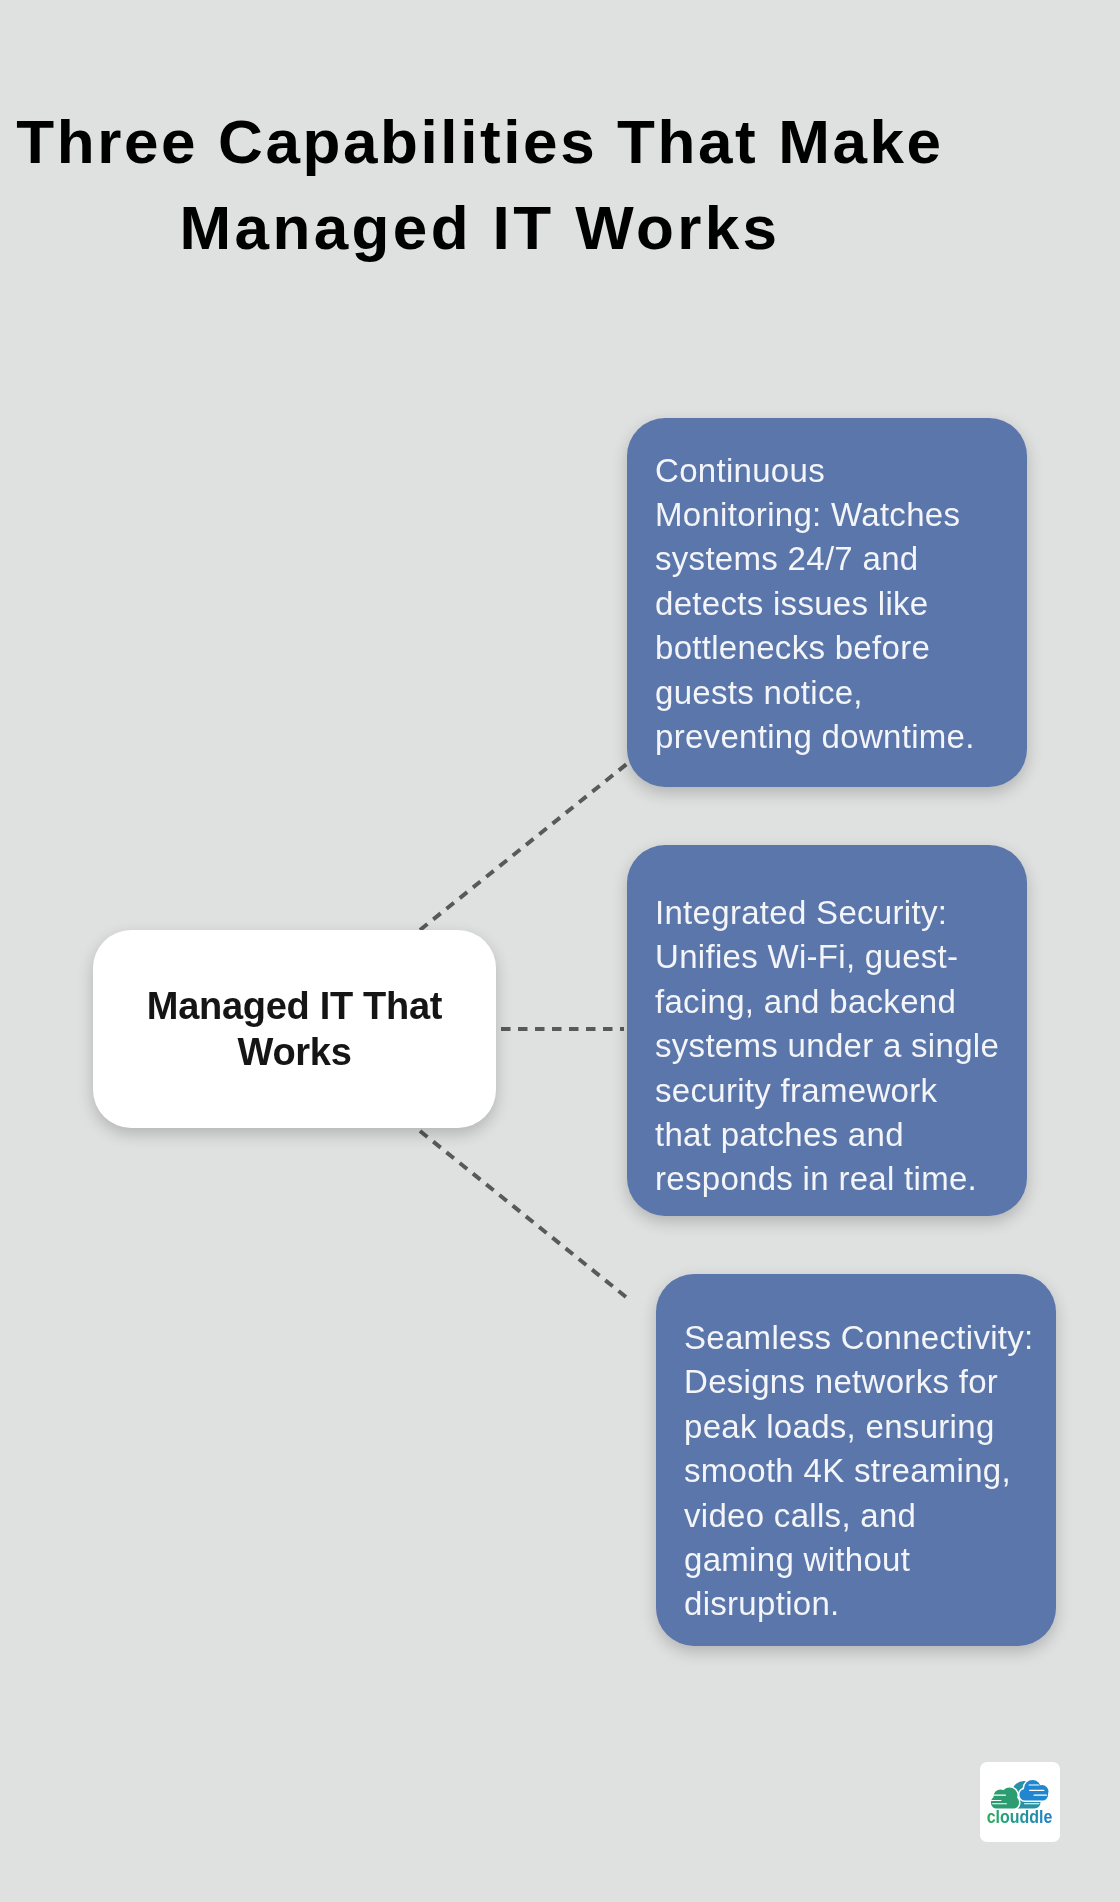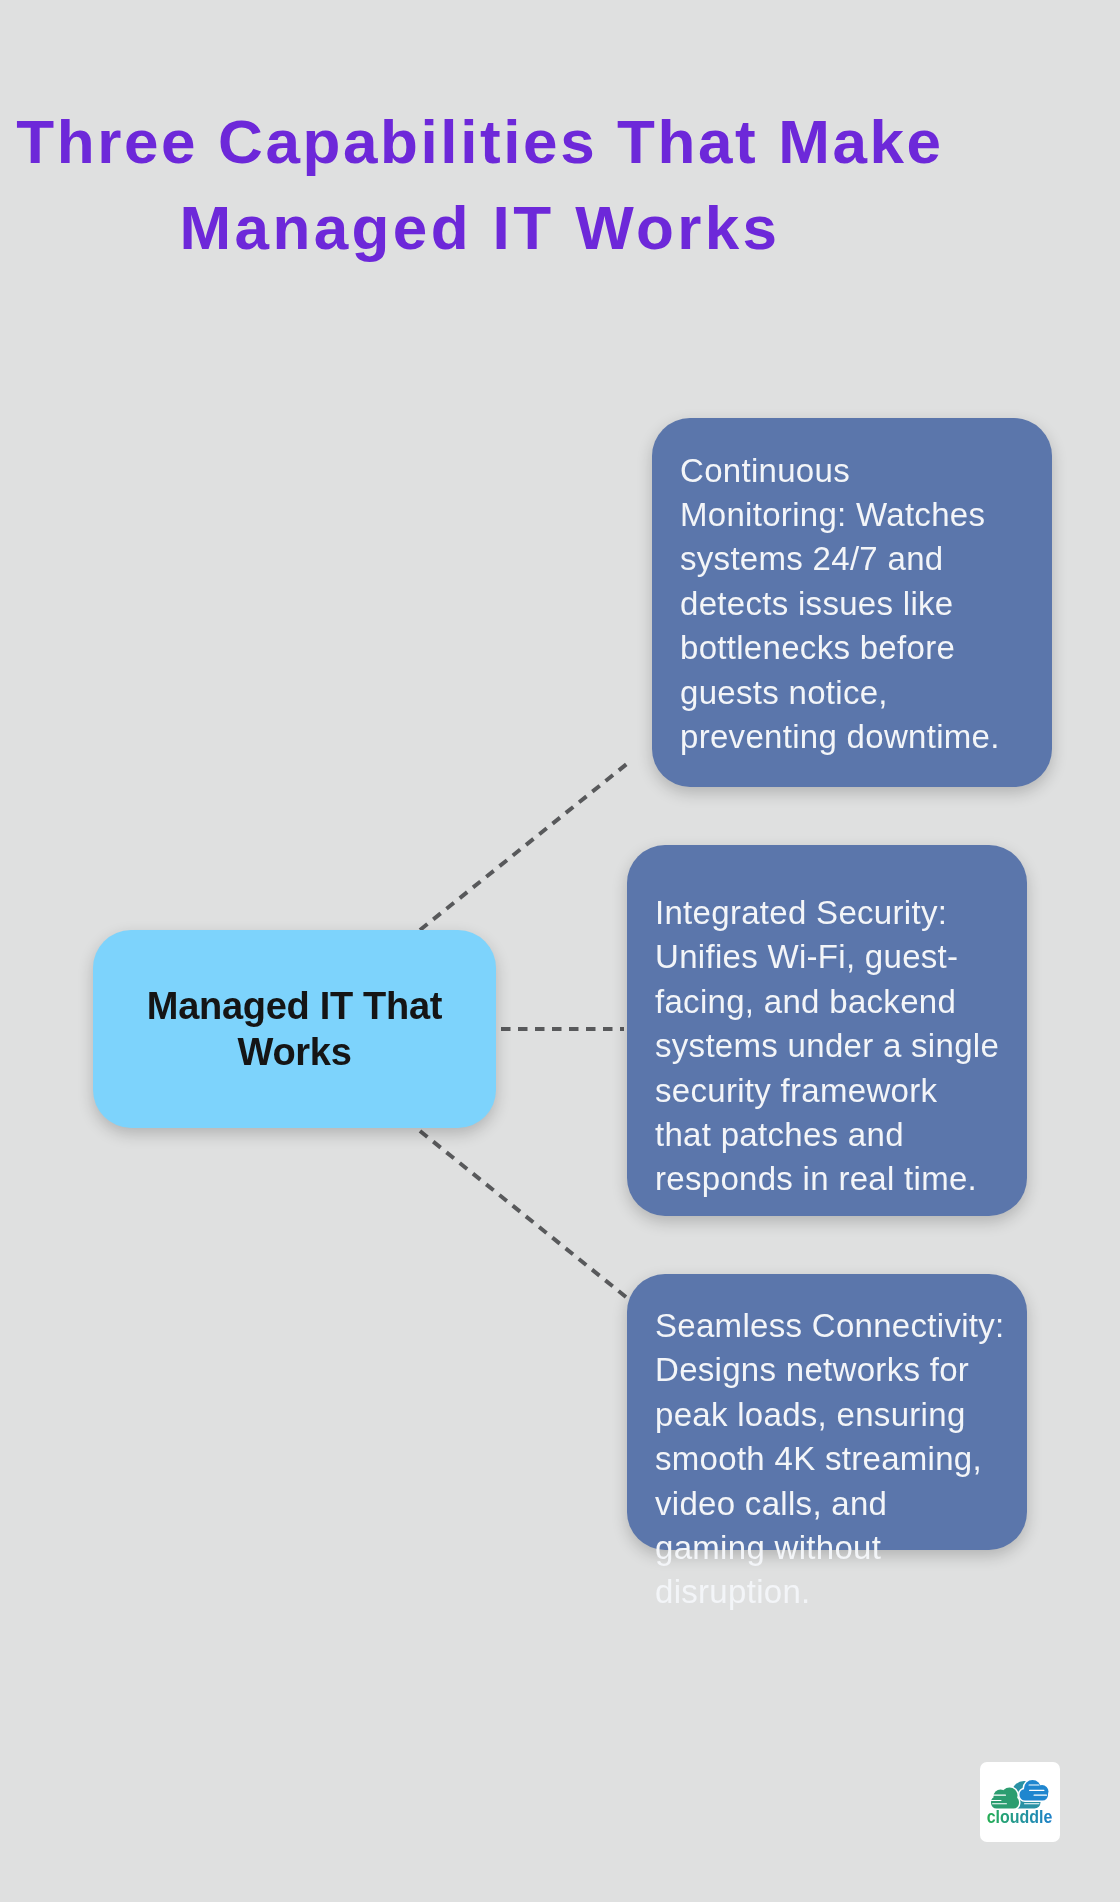--- a/index.html
+++ b/index.html
@@ -1,31 +1,31 @@
 <!DOCTYPE html>
 <html><head>
 <meta charset="utf-8">
 <style>
   html,body{margin:0;padding:0;}
   body{width:1120px;height:1902px;position:relative;overflow:hidden;
        font-family:"Liberation Sans", sans-serif;
        background:#dfe0e0;}
   .title{position:absolute;left:0;top:99px;width:960px;text-align:center;
-         font-size:62px;line-height:86px;font-weight:bold;color:#6d28d9;letter-spacing:2.6px;}
+         font-size:62px;line-height:86px;font-weight:bold;color:#000000;letter-spacing:2.6px;}
   .whitebox{position:absolute;left:93px;top:930px;width:403px;height:198px;
-            background:#7dd3fc;border-radius:38px;
+            background:#ffffff;border-radius:38px;
             box-shadow:0 6px 16px rgba(0,0,0,0.20);
             display:flex;align-items:center;justify-content:center;text-align:center;
             font-weight:bold;font-size:38px;line-height:46.5px;color:#151515;letter-spacing:-0.3px;}
   .bluebox{position:absolute;left:627px;width:400px;height:369px;background:#5b76ab;border-radius:38px;
            box-shadow:0 6px 16px rgba(0,0,0,0.20);box-sizing:border-box;
            padding:28px 14px 0 28px;color:#f3f5f8;font-size:33px;line-height:44.4px;letter-spacing:0.3px;}
-  .b1{top:418px;padding-top:30.5px;margin-left:25px;}
+  .b1{top:418px;padding-top:30.5px;}
   .b2{top:845px;padding-top:46px;height:371px;}
-  .b3{top:1274px;padding-top:30px;height:276px;}
+  .b3{top:1274px;padding-top:42px;height:372px;margin-left:29px;}
   svg.lines{position:absolute;left:0;top:0;}
   .logo{position:absolute;left:980px;top:1762px;width:80px;height:80px;background:#ffffff;border-radius:7px;}
 </style>
 </head>
 <body>
   <div class="title">Three Capabilities That Make<br><span style="letter-spacing:3.4px">Managed IT Works</span></div>
 
   <svg class="lines" width="1120" height="1902" viewBox="0 0 1120 1902" fill="none">
     <line x1="420" y1="930" x2="628" y2="763" stroke="#58595b" stroke-width="4" stroke-dasharray="9.5 7.5"></line>
     <line x1="501" y1="1029" x2="624" y2="1029" stroke="#58595b" stroke-width="4" stroke-dasharray="9.5 7.5"></line>

